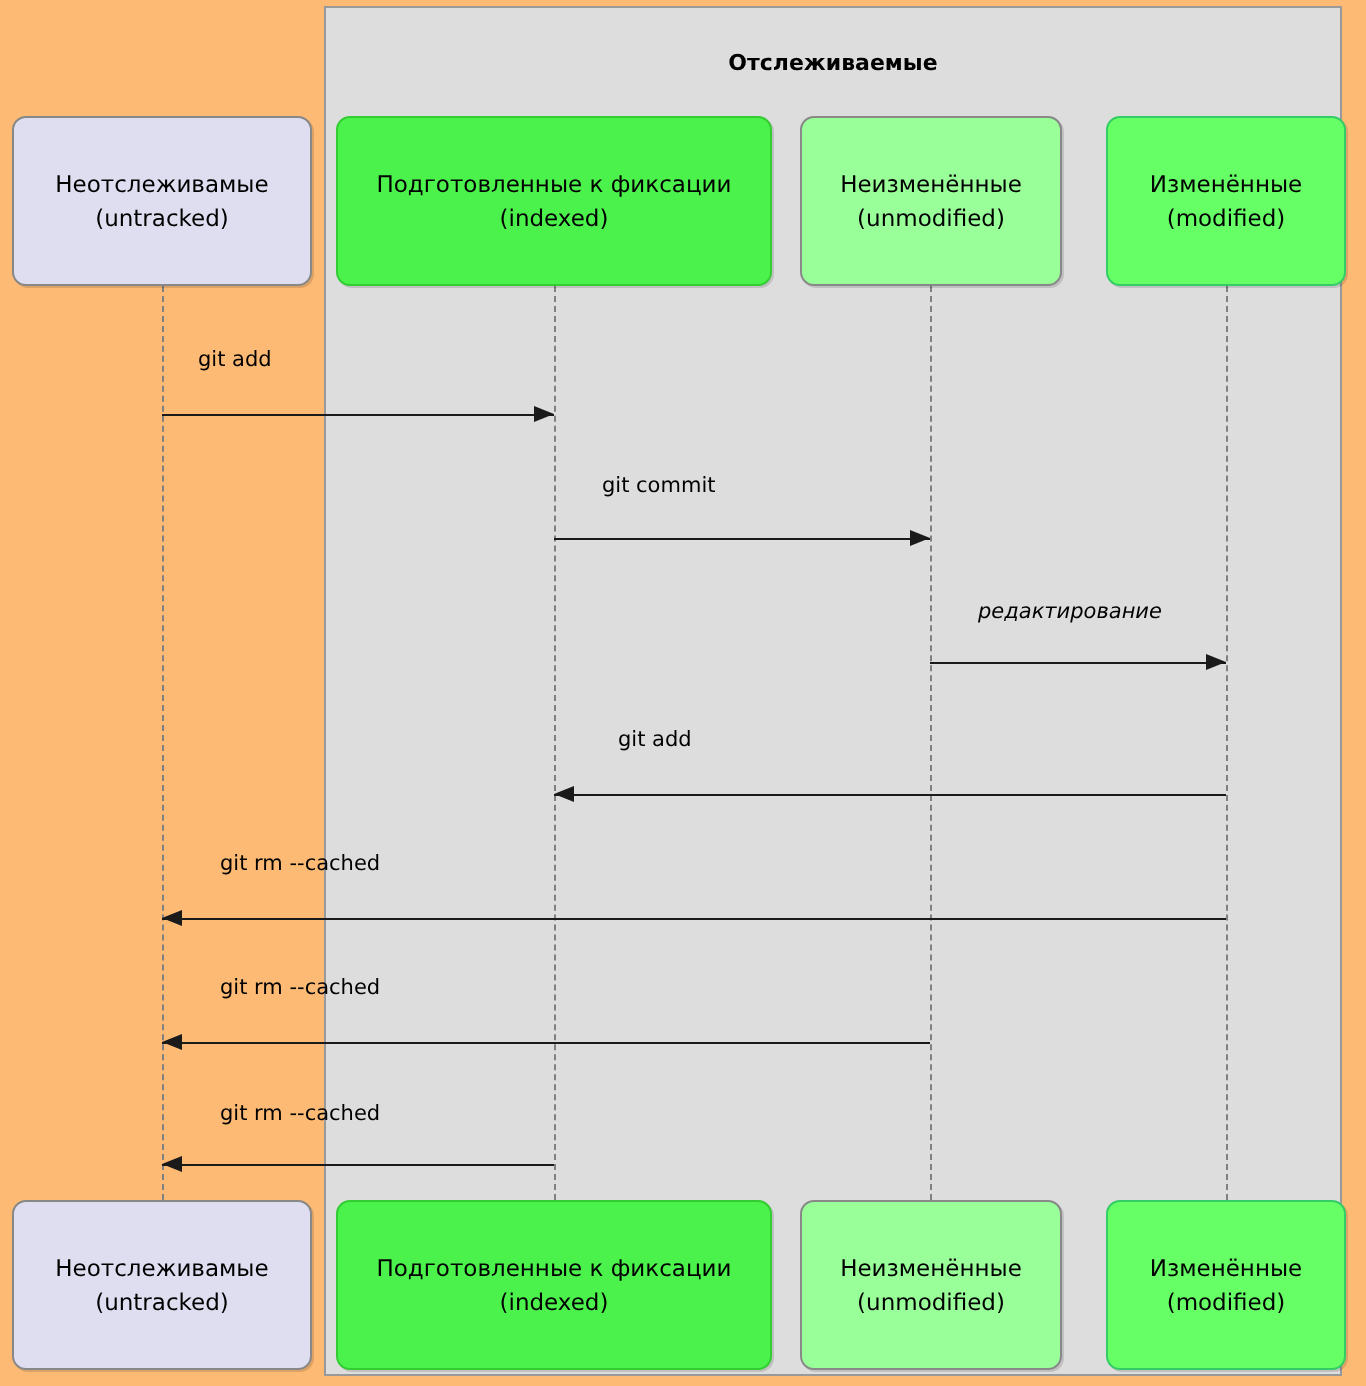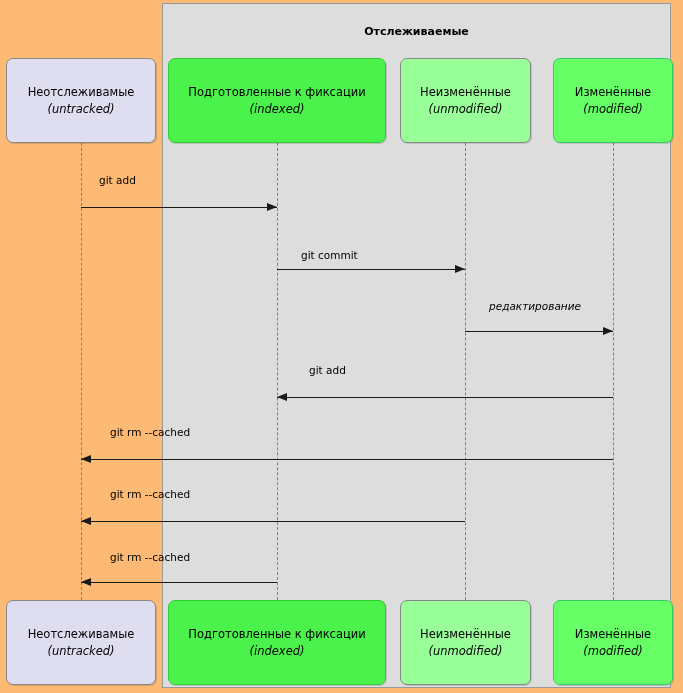--- a/index.html
+++ b/index.html
@@ -52,21 +52,21 @@
     flex-direction: column;
     align-items: center;
     justify-content: center;
     font-size: 11.5px;
     color: #000000;
     line-height: 1.45;
     text-align: center;
     box-shadow: 1px 1px 0 rgba(0,0,0,0.13);
   }
   .participant .ru { display: block; }
-  .participant .en { display: block; font-style: italic; }
+  .participant .en { display: block; }
 
   
   .msg-line {
     position: absolute;
     height: 0;
     border-top: 1px solid #1a1a1a;
   }
   .msg-label {
     position: absolute;
     font-size: 10.5px;
@@ -129,21 +129,21 @@
     </div>
     <div class="participant" style="left: 553px; top: 600px; width: 120px; height: 85px; background: rgb(102, 255, 102); border-color: rgb(51, 204, 102);">
       <span class="ru">Изменённые</span>
       <span class="en">(modified)</span>
     </div>
     <div class="msg-line" style="left: 81px; top: 207px; width: 196px;"></div>
     <div class="arrow-head right" style="left: 267px; top: 203px;"></div>
     <div class="msg-label" style="left: 99px; top: 174px;">git add</div>
     <div class="msg-line" style="left: 277px; top: 269px; width: 188px;"></div>
     <div class="arrow-head right" style="left: 455px; top: 265px;"></div>
-    <div class="msg-label" style="left: 301px; top: 237px; margin-top: 12px;">git commit</div>
+    <div class="msg-label" style="left: 301px; top: 237px;">git commit</div>
     <div class="msg-line" style="left: 465px; top: 331px; width: 148px;"></div>
     <div class="arrow-head right" style="left: 603px; top: 327px;"></div>
     <div class="msg-label" style="left: 489px; top: 300px; font-style: italic;">редактирование</div>
     <div class="msg-line" style="left: 277px; top: 397px; width: 336px;"></div>
     <div class="arrow-head left" style="left: 277px; top: 393px;"></div>
     <div class="msg-label" style="left: 309px; top: 364px;">git add</div>
     <div class="msg-line" style="left: 81px; top: 459px; width: 532px;"></div>
     <div class="arrow-head left" style="left: 81px; top: 455px;"></div>
     <div class="msg-label" style="left: 110px; top: 426px;">git rm --cached</div>
     <div class="msg-line" style="left: 81px; top: 521px; width: 384px;"></div>

